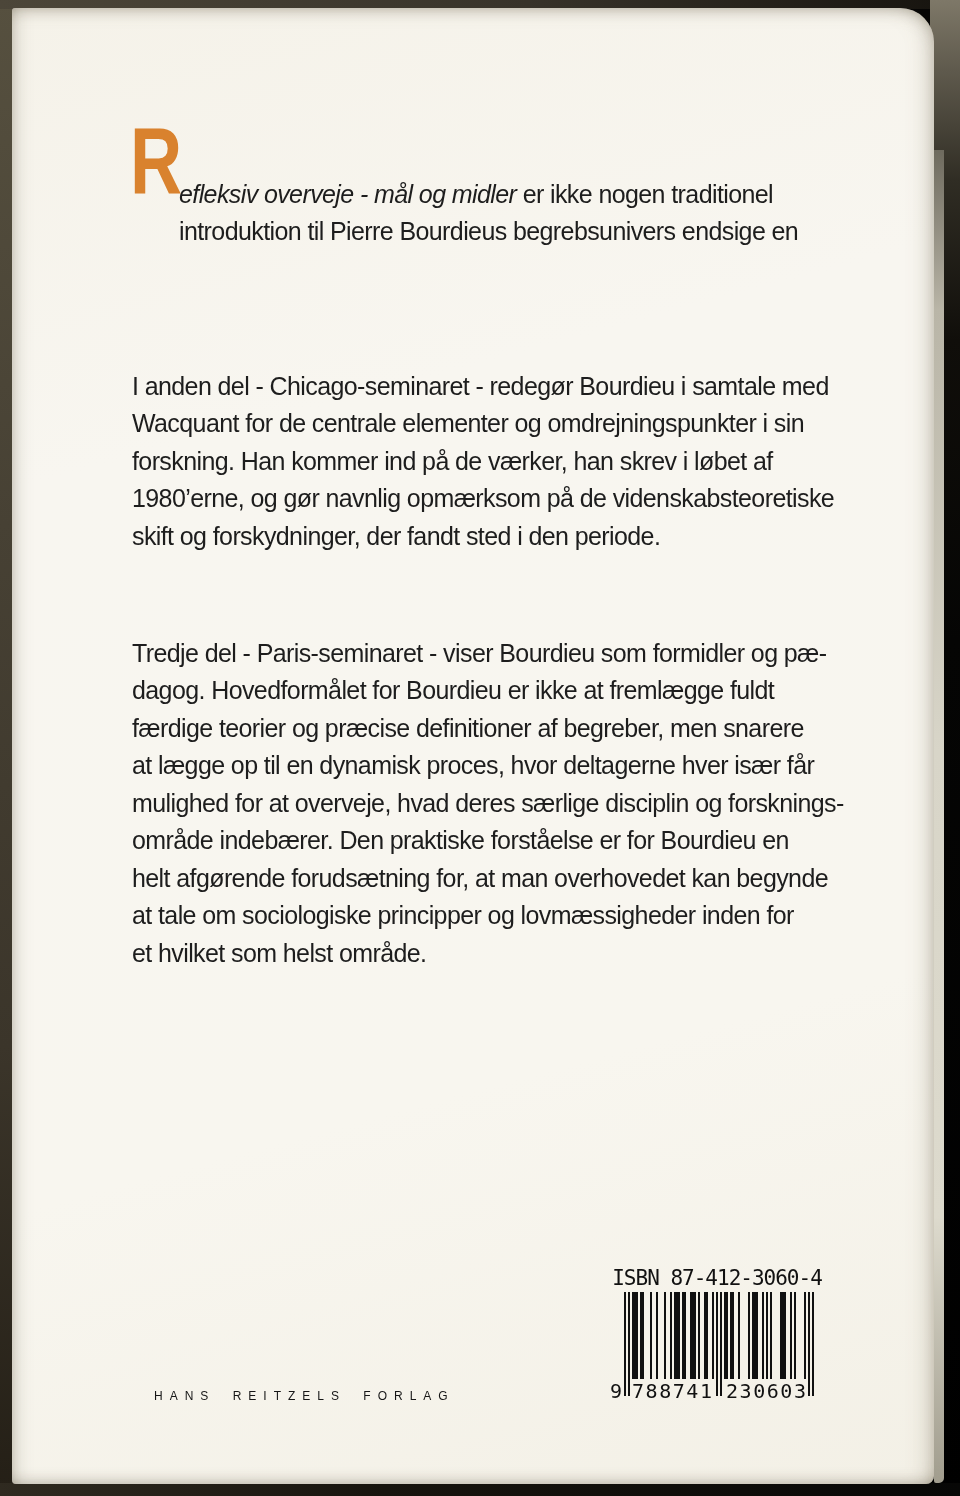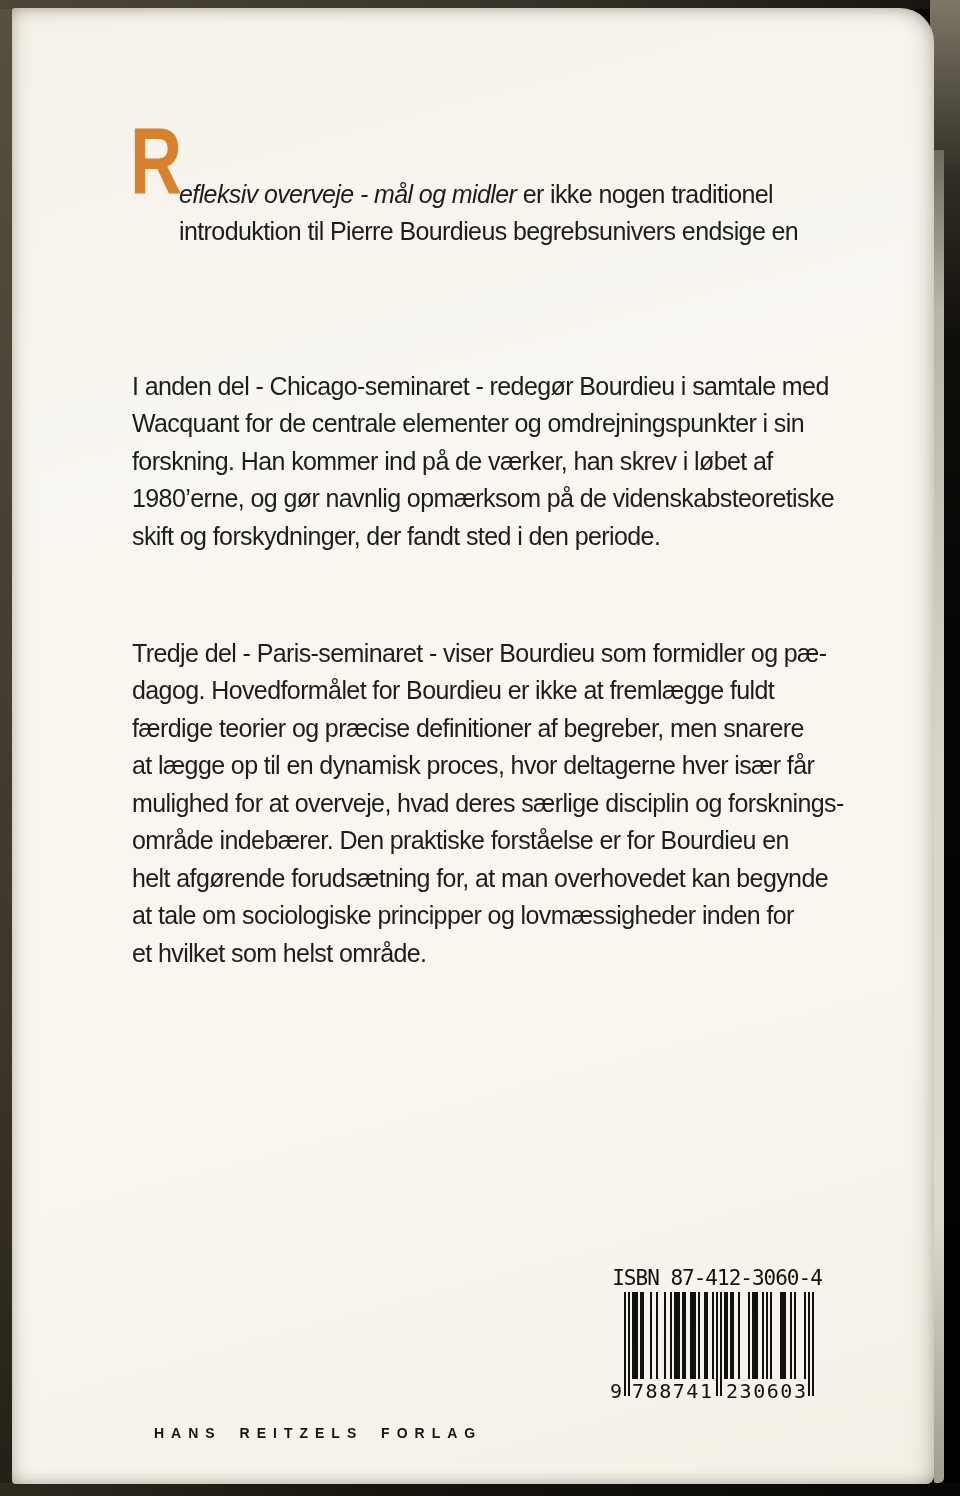--- a/index.html
+++ b/index.html
@@ -56,22 +56,22 @@
     position: absolute; left: 598px; top: 1258px; width: 214px; text-align: center;
     font-family: "DejaVu Sans Mono", monospace; font-size: 21px; letter-spacing: -1px;
     color: #111; white-space: nowrap;
   }
   .barcode { position: absolute; left: 598px; top: 1284px; width: 204px; height: 108px; }
   .barcode svg { display: block; }
 
   
   .publisher {
     position: absolute; left: 142px; top: 1381px;
-    font-size: 14px; font-weight: 700; letter-spacing: 7px; word-spacing: 7px;
-    color: #161616; white-space: nowrap; margin-top: 36px;
+    font-size: 12px; font-weight: 400; letter-spacing: 7px; word-spacing: 7px;
+    color: #161616; white-space: nowrap;
   }
 </style>
 </head>
 <body>
 
 <div class="scene">
   <div class="frame-left"></div>
   <div class="frame-top"></div>
   <div class="frame-right"></div>
   <div class="frame-bottom"></div>

